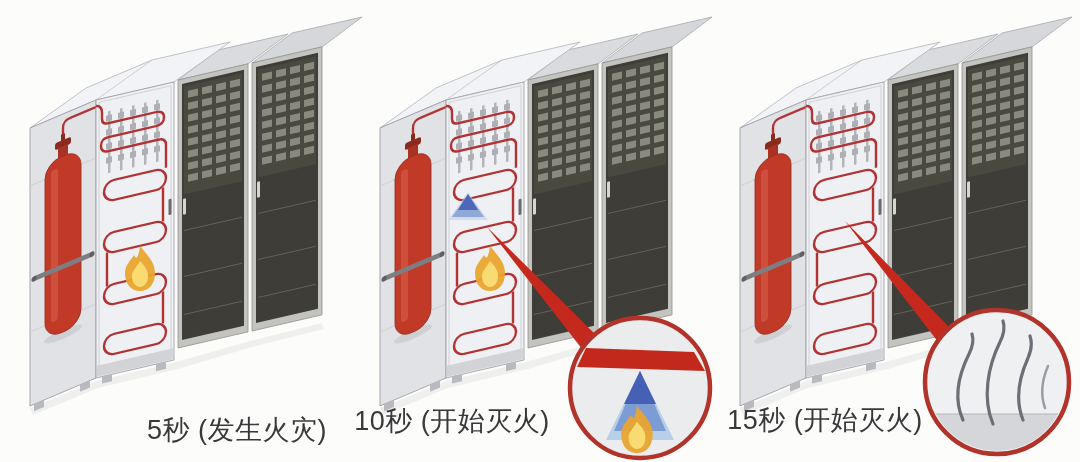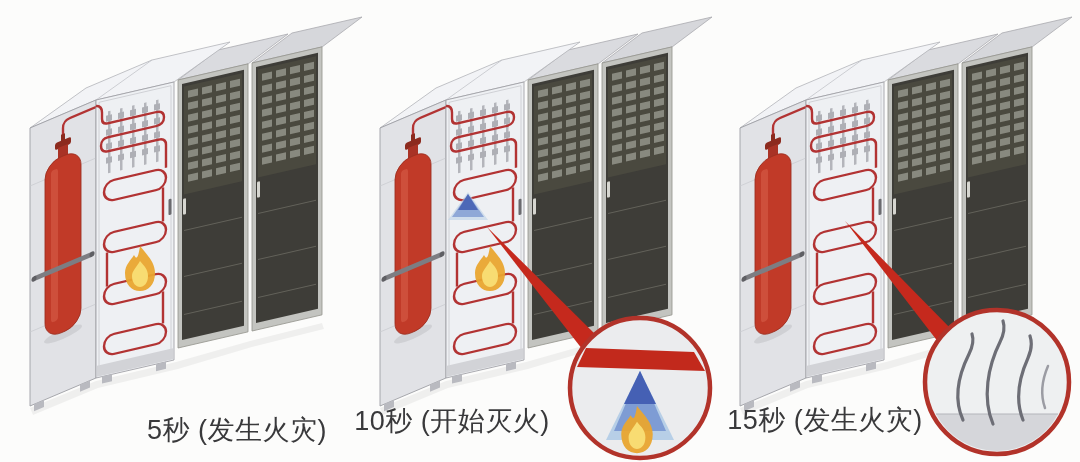--- a/index.html
+++ b/index.html
@@ -139,14 +139,14 @@
         <path d="M283,424 C272,398 278,366 290,342 C294,334 295,327 293,321"></path>
         <path d="M313,420 C305,400 309,378 318,358 C322,349 322,342 320,336"></path>
         <path d="M335,408 C330,394 332,380 338,366" stroke="#9b9ca3" stroke-width="2.5"></path>
       </g>
       <circle cx="287" cy="382" r="72" fill="none" stroke="#b2332a" stroke-width="4.5"></circle>
     </g>
   </svg>
 
   <div class="stage-label" style="left:87px;top:412px">5秒 (发生火灾)</div>
   <div class="stage-label" style="left:302px;top:403px">10秒 (开始灭火)</div>
-  <div class="stage-label" style="left:675px;top:402px">15秒 (发生火灾)</div>
+  <div class="stage-label" style="left:675px;top:402px">15秒 (开始灭火)</div>
 </div>
 
 </body></html>

